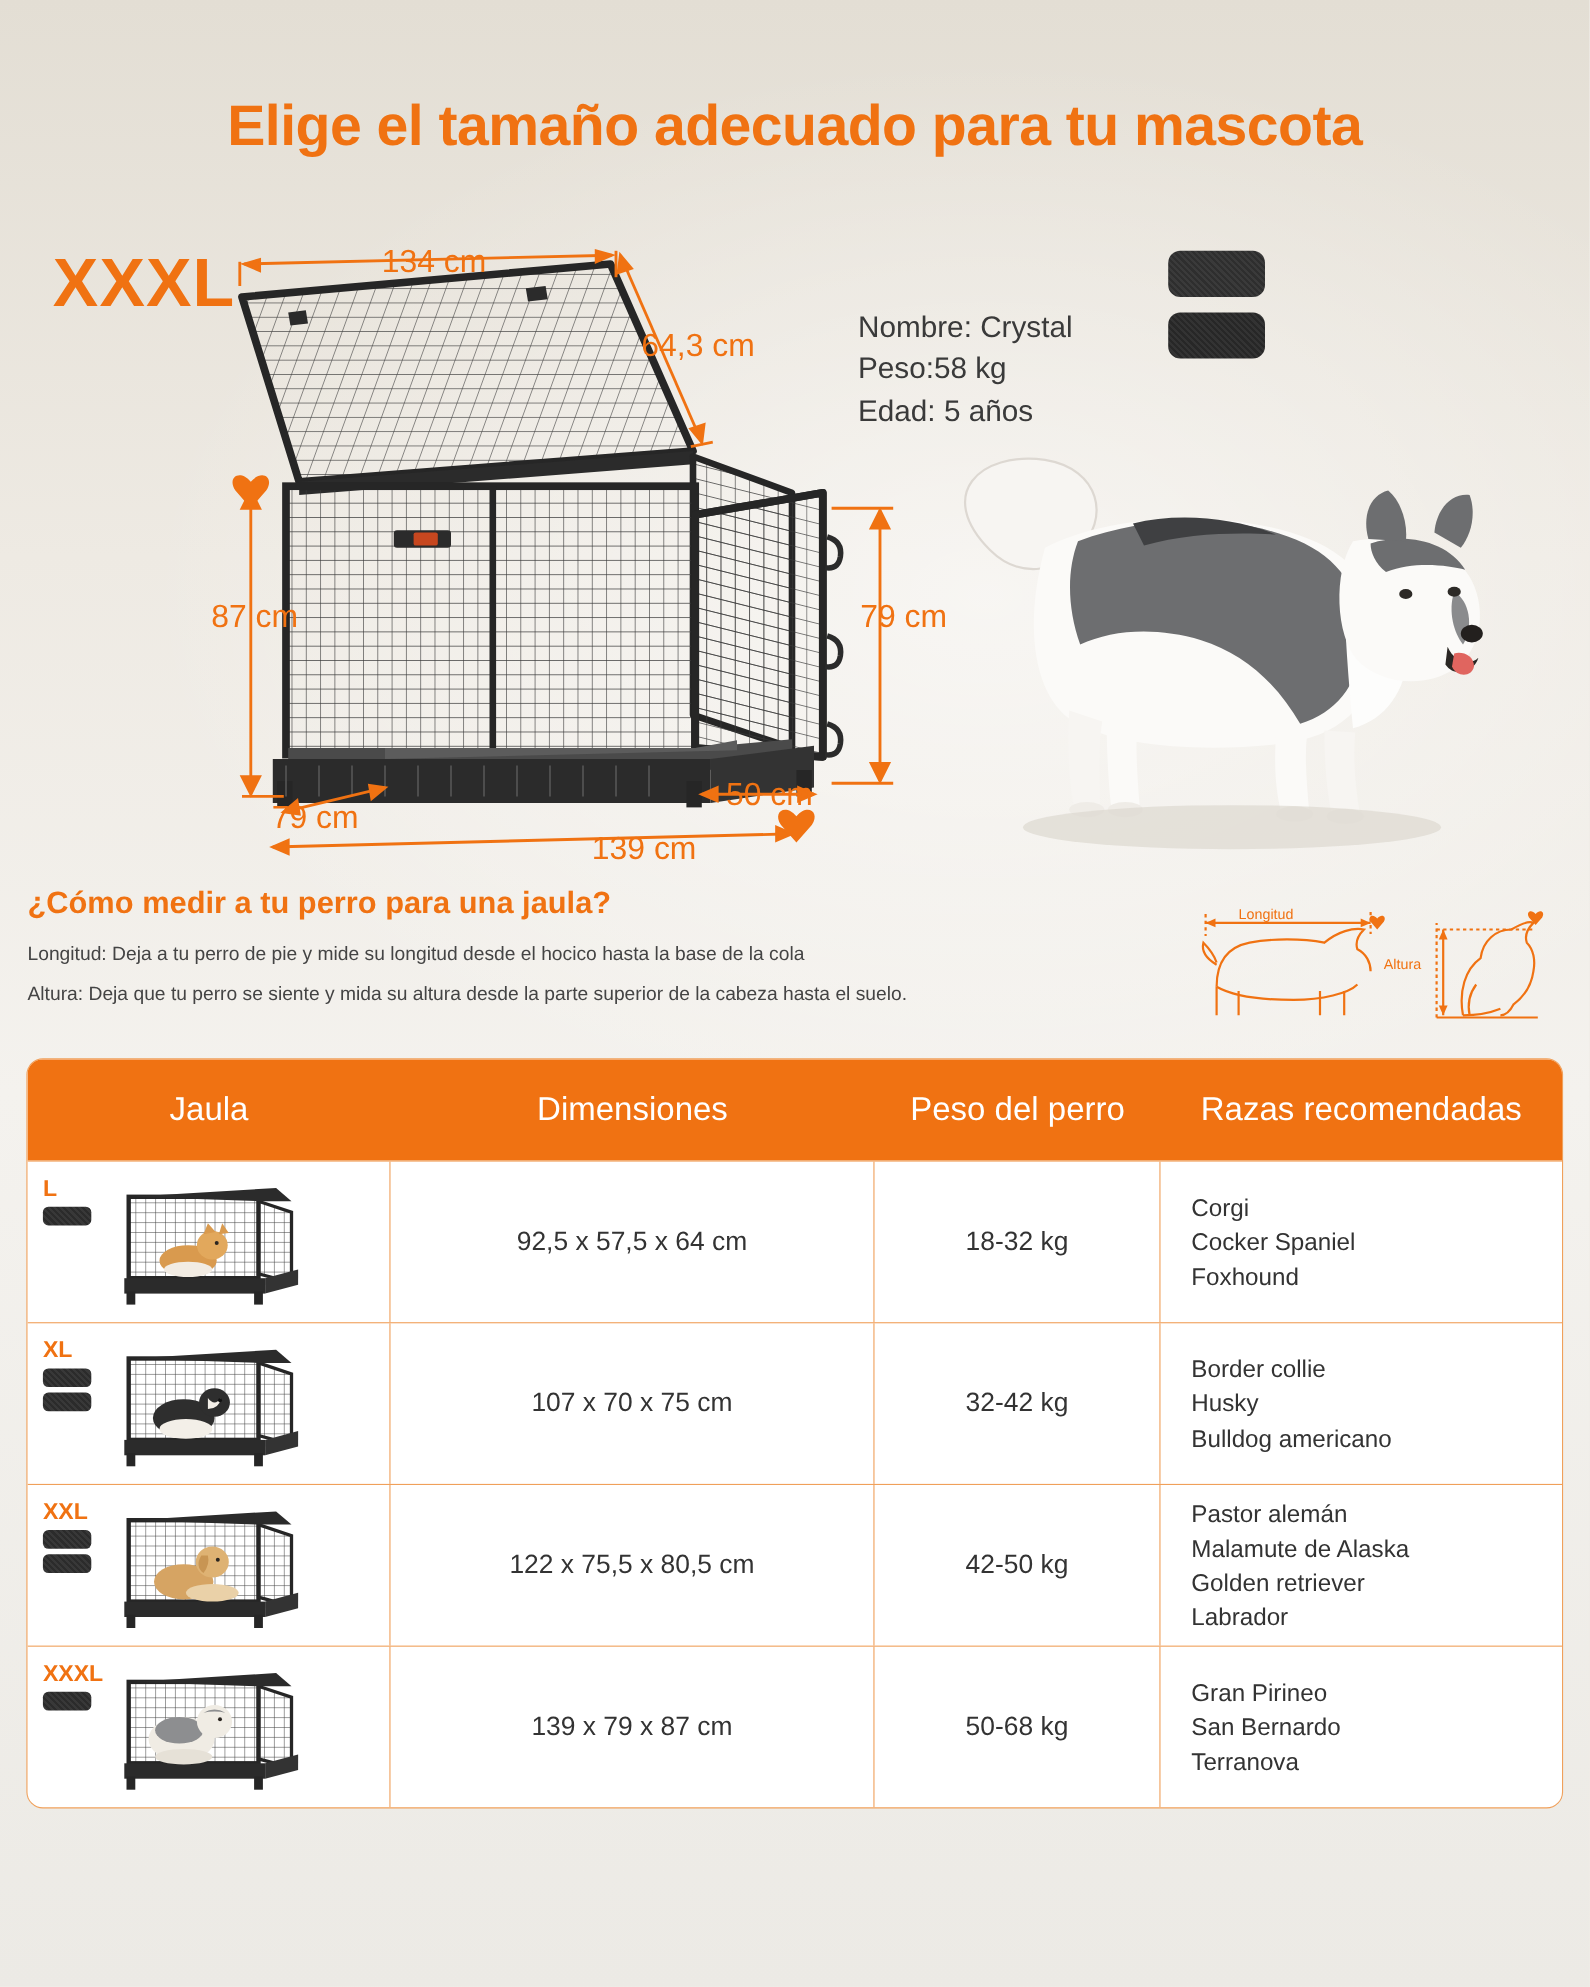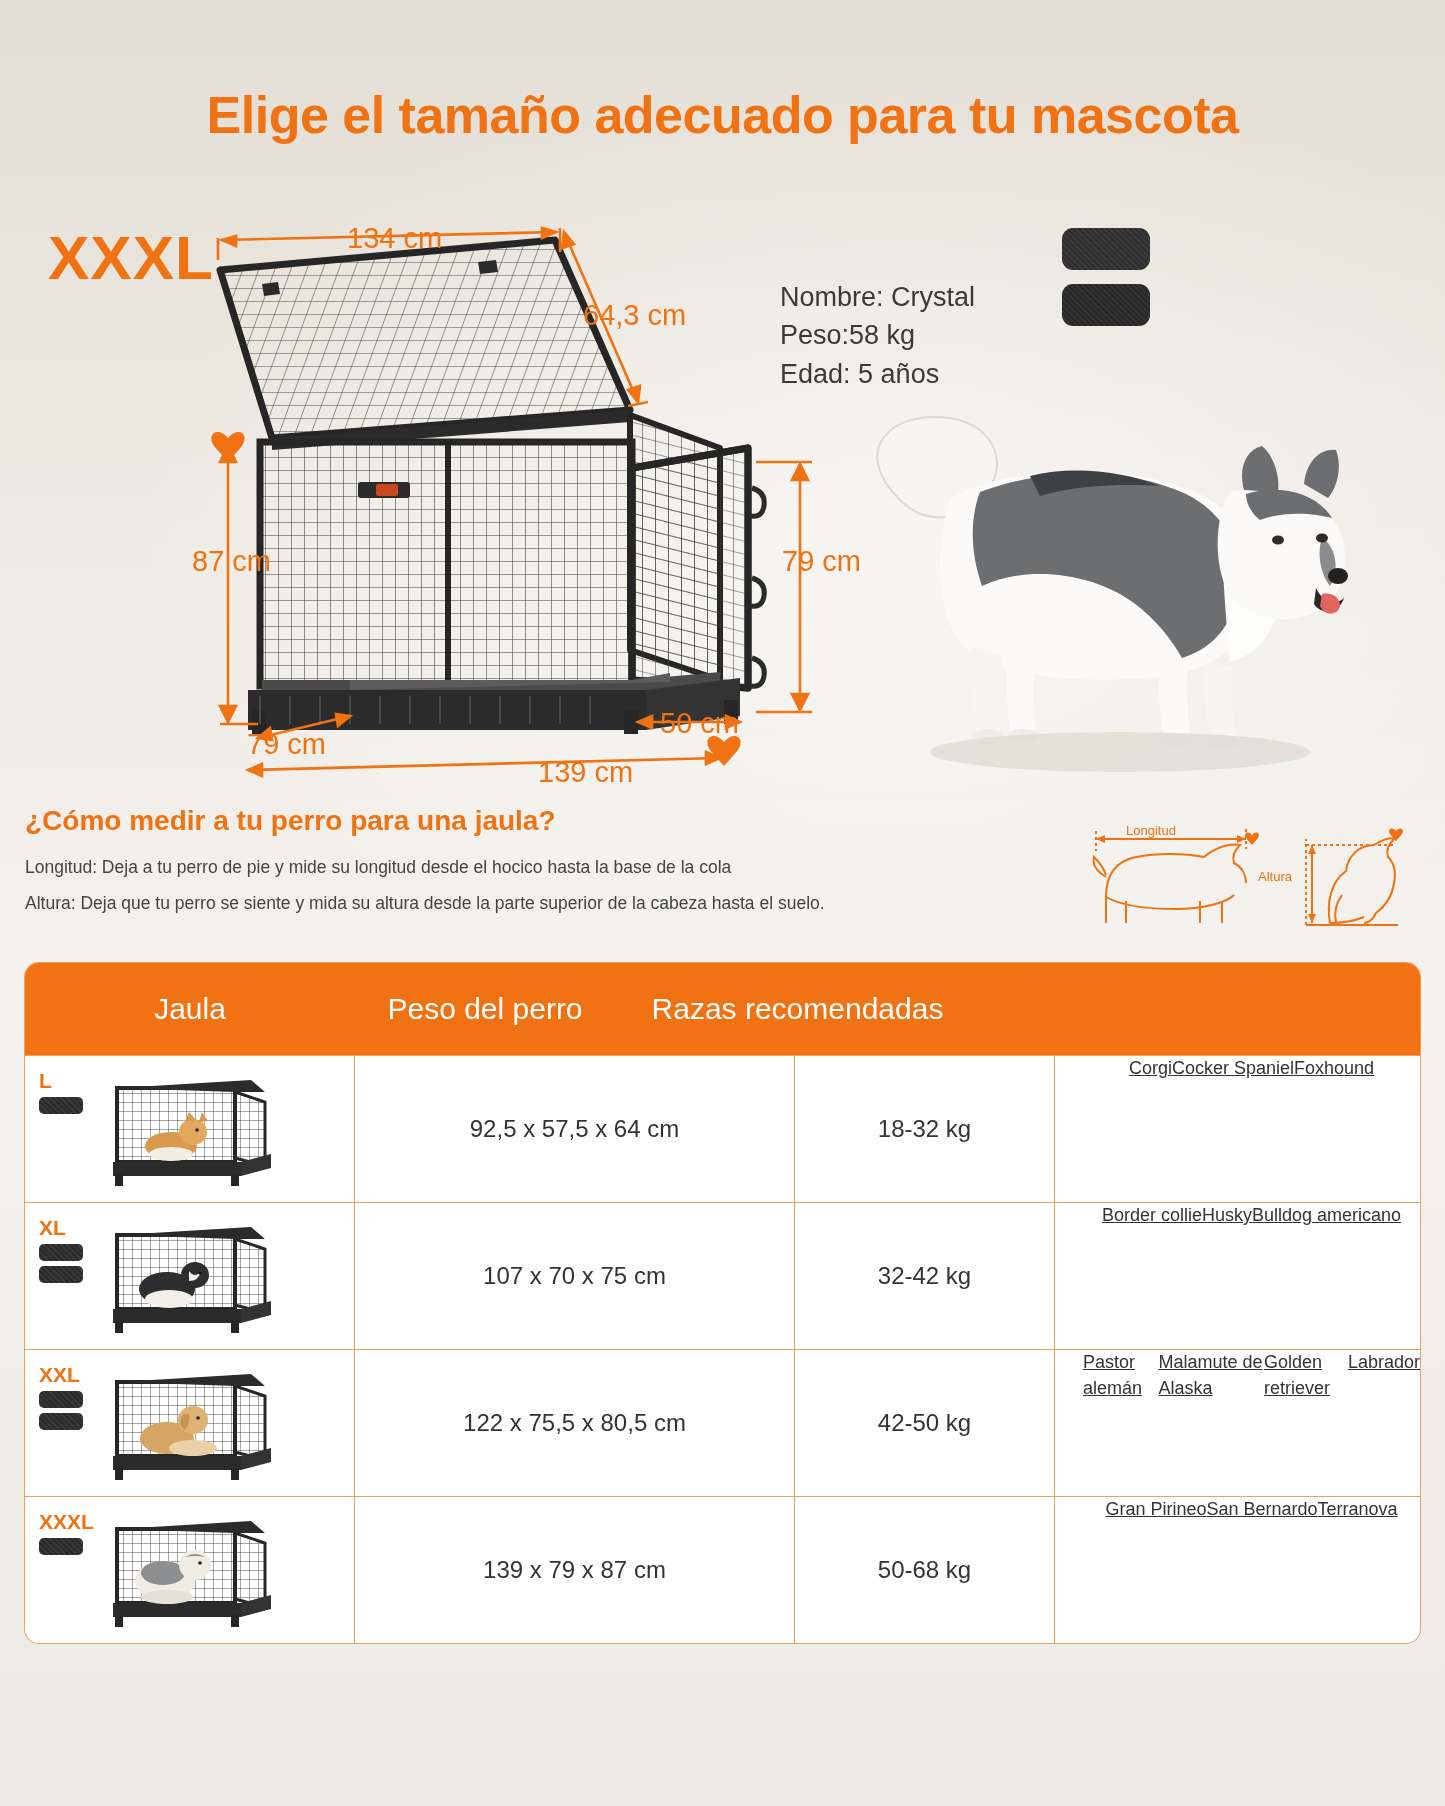--- a/index.html
+++ b/index.html
@@ -82,21 +82,21 @@
   .trow { display:flex; border-top:1px solid #f0a05a; min-height:147px; }
   .trow > div { display:flex; align-items:center; justify-content:center; border-right:1px solid #f0a05a; }
   .trow > div:last-child { border-right:none; }
   .cell-cage { position:relative; justify-content:flex-start !important; padding-left:10px; }
   .cage-tag { position:absolute; left:14px; top:14px; }
   .cage-tag .tg-text { color:#f07212; font-size:21px; font-weight:bold; line-height:1.05; }
   .cage-tag .tg-bar { width:44px; height:17px; border-radius:5px; margin-top:5px;
                       background: repeating-linear-gradient(45deg,#2b2b2b,#2b2b2b 2px,#383838 2px,#383838 4px); }
   .cage-thumb { position:absolute; left:80px; top:10px; width:200px; height:127px; }
   .cell-dims, .cell-weight { font-size:24px; color:#333; }
-  .cell-breeds { flex-direction:row; align-items:flex-start !important; padding-left:28px; font-size:18px; color:#333; line-height:1.42;text-decoration:underline; }
+  .cell-breeds { flex-direction:column; align-items:flex-start !important; padding-left:28px; font-size:22px; color:#333; line-height:1.42; }
   .cell-breeds span { display:block; }
 </style>
 </head>
 <body>
 
 <div class="page">
   <div class="backdrop"></div>
 
   <div class="title">Elige el tamaño adecuado para tu mascota</div>
 
@@ -319,20 +319,21 @@
         <path d="M316,26 c-4,-5 -9,-2 -6,3 l6,7 l6,-7 c3,-5 -2,-8 -6,-3 z"></path>
       </g>
       <text x="46" y="30" fill="#f07212" font-family="Liberation Sans, sans-serif" font-size="13">Longitud</text>
       <text x="178" y="76" fill="#f07212" font-family="Liberation Sans, sans-serif" font-size="13">Altura</text>
     </svg>
   </div>
 
   <div class="table">
     <div class="thead">
       <div class="c1">Jaula</div>
+      <div class="c2">Dimensiones</div>
       <div class="c3">Peso del perro</div>
       <div class="c4">Razas recomendadas</div>
     </div>
 
     <div class="trow">
       <div class="c1 cell-cage">
         <div class="cage-tag">
           <div class="tg-text">L</div>
           <div class="tg-bar"></div>
         </div>

